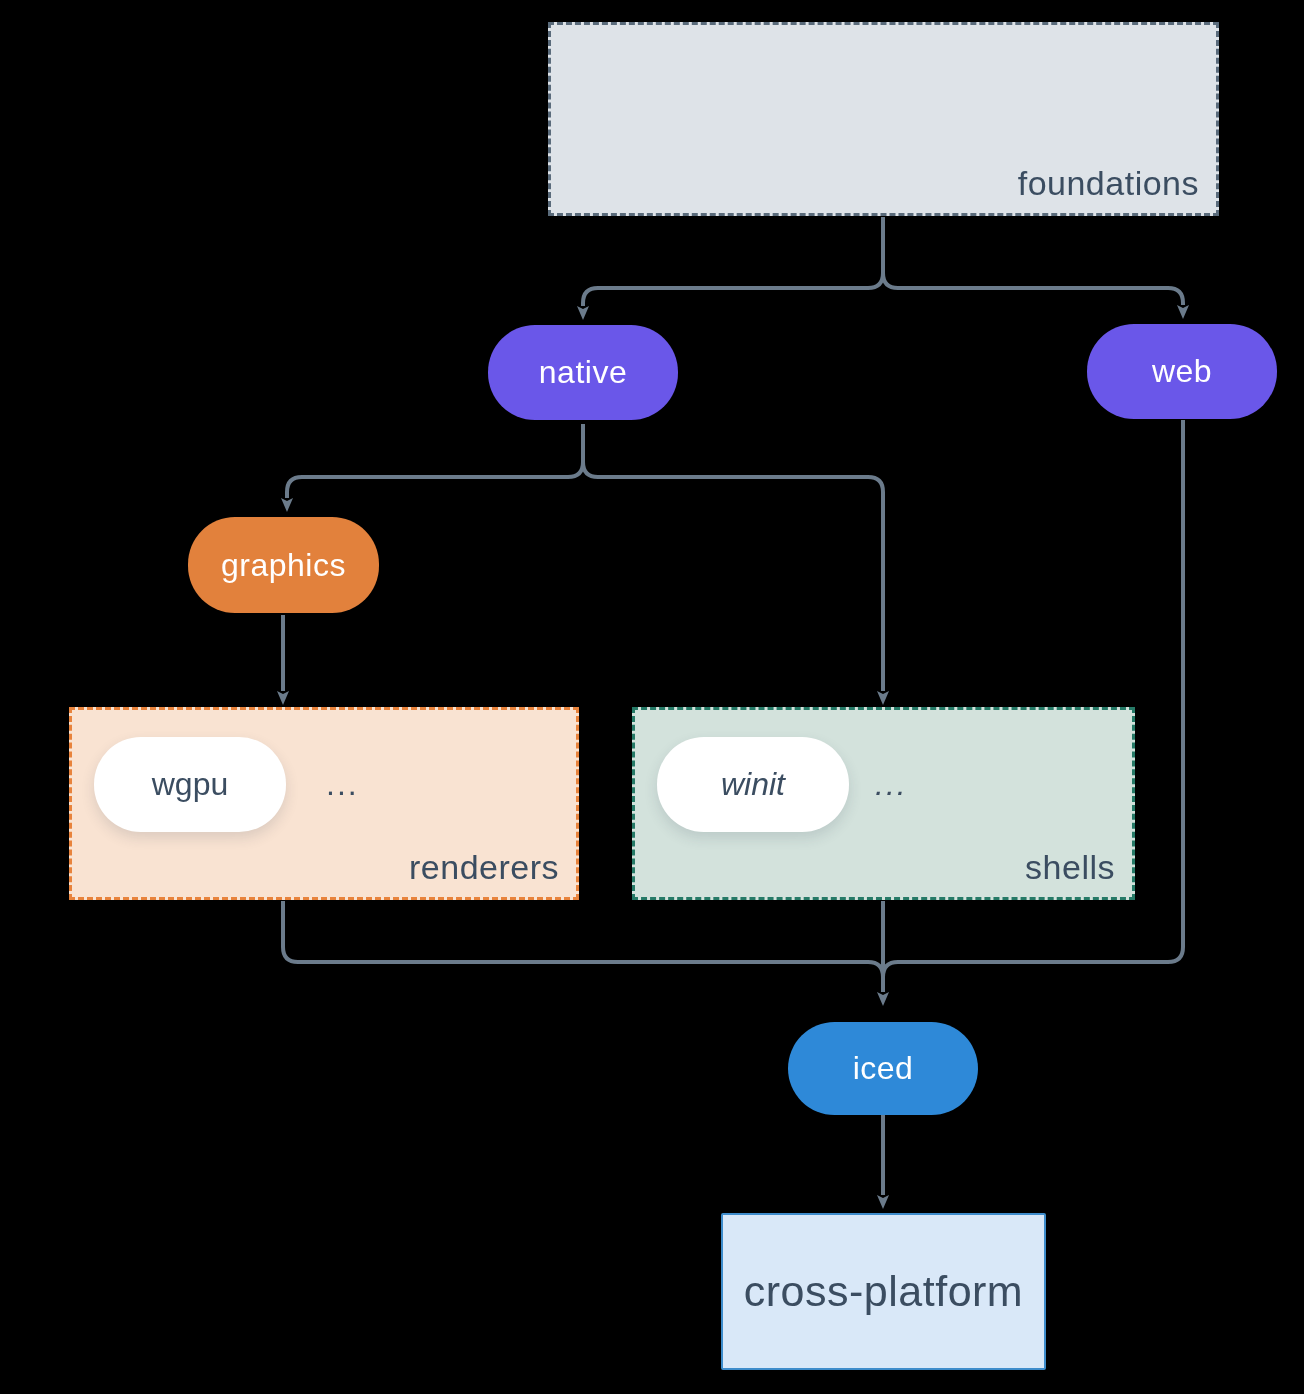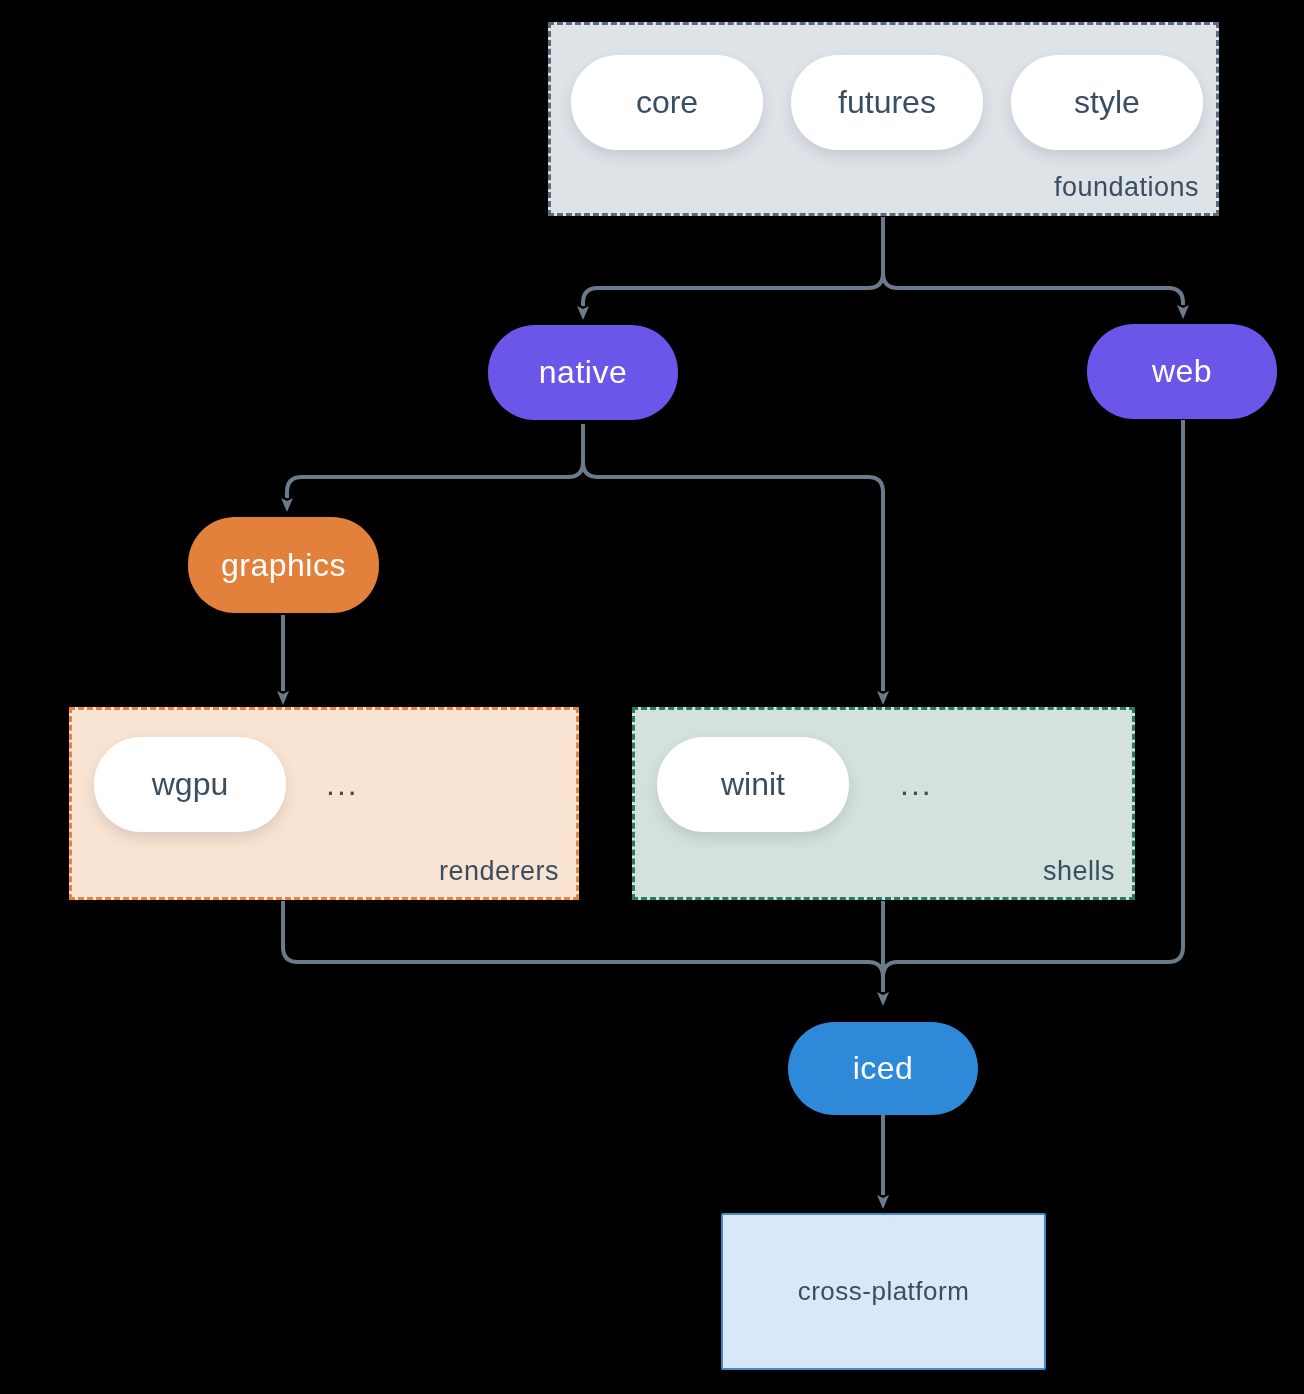--- a/index.html
+++ b/index.html
@@ -32,21 +32,21 @@
     display: flex;
     align-items: flex-start;
   }
   .group-items {
     display: flex;
     align-items: center;
   }
   .group-label {
     position: absolute;
     right: 17px; bottom: 10px;
-    font-size: 27px;
+    font-size: 34px;
     letter-spacing: 0.5px;
   }
   .pill {
     border-radius: 47px;
     display: flex;
     align-items: center;
     justify-content: center;
     font-size: 32px;
     box-sizing: border-box;
   }
@@ -63,37 +63,37 @@
     font-size: 32px;
     margin-left: 14px;
     letter-spacing: 2px;
   }
   
   .foundations-box { left: 548px; top: 22px; width: 671px; height: 194px; padding: 30px 0 0 20px; }
   .foundations-box .group-items { gap: 28px; }
   .renderers-box { left: 25px; top: 707px; width: 510px; height: 193px; padding: 27px 0 0 22px; margin-left: 44px; }
   .renderers-box .group-items { gap: 26px; }
   .shells-box { left: 632px; top: 707px; width: 503px; height: 193px; padding: 27px 0 0 22px; }
-  .shells-box .group-items { gap: 37px; }
+  .shells-box .group-items { gap: 12px; font-style: italic; }
   
   .node-native   { left: 488px;  top: 325px; }
   .node-web      { left: 1087px; top: 324px; }
   .node-graphics { left: 188px;  top: 517px; width: 191px; height: 96px; }
   .node-iced     { left: 788px;  top: 1010px; height: 93px; margin-top: 12px; }
   .app-box {
     position: absolute;
     left: 721px; top: 1213px; width: 325px; height: 157px;
     box-sizing: border-box;
     border: 2px solid #3e8ccb;
     border-radius: 2px;
     display: flex;
     flex-direction: column;
     align-items: center;
     justify-content: center;
-    font-size: 26px;
+    font-size: 43px;
     line-height: 1.5;
     letter-spacing: 0.5px;
   }
 </style>
 </head>
 <body>
 
 <div class="canvas" style="background-color: rgb(0, 0, 0); --line: #6b7b8b; color: rgb(59, 77, 97);">
 
   <svg class="connectors" viewBox="0 0 1304 1394">
@@ -107,25 +107,20 @@
     <path class="connector" d="M583,424 V462 Q583,477 568,477 H302 Q287,477 287,492 V498" marker-end="url(#arrow)"></path>
     <path class="connector" d="M583,424 V462 Q583,477 598,477 H868 Q883,477 883,492 V691" marker-end="url(#arrow)"></path>
     <path class="connector" d="M283,615 V691" marker-end="url(#arrow)"></path>
     <path class="connector" d="M283,901 V947 Q283,962 298,962 H868 Q883,962 883,977 V982"></path>
     <path class="connector" d="M1183,420 V947 Q1183,962 1168,962 H898 Q883,962 883,977 V982"></path>
     <path class="connector" d="M883,901 V992" marker-end="url(#arrow)"></path>
     <path class="connector" d="M883,1105 V1195" marker-end="url(#arrow)"></path>
   </svg>
 
   <div class="group-box foundations-box" style="background-color: rgb(222, 227, 232); border-color: rgb(90, 107, 123);">
-    <div class="group-items">
-      <div class="pill white-pill" style="background-color: rgb(255, 255, 255);">core</div>
-      <div class="pill white-pill" style="background-color: rgb(255, 255, 255);">futures</div>
-      <div class="pill white-pill" style="background-color: rgb(255, 255, 255);">style</div>
-    </div>
     <span class="group-label">foundations</span>
   </div>
 
   <div class="pill node-pill node-web" style="background-color: rgb(106, 87, 233); color: rgb(255, 255, 255);">web</div>
 
   <div class="pill node-pill node-native" style="background-color: rgb(106, 87, 233); color: rgb(255, 255, 255);">native</div>
 
   <div class="pill node-pill node-graphics" style="background-color: rgb(226, 129, 60); color: rgb(255, 255, 255);">graphics</div>
 
   <div class="group-box renderers-box" style="background-color: rgb(249, 227, 210); border-color: rgb(232, 131, 60);">

